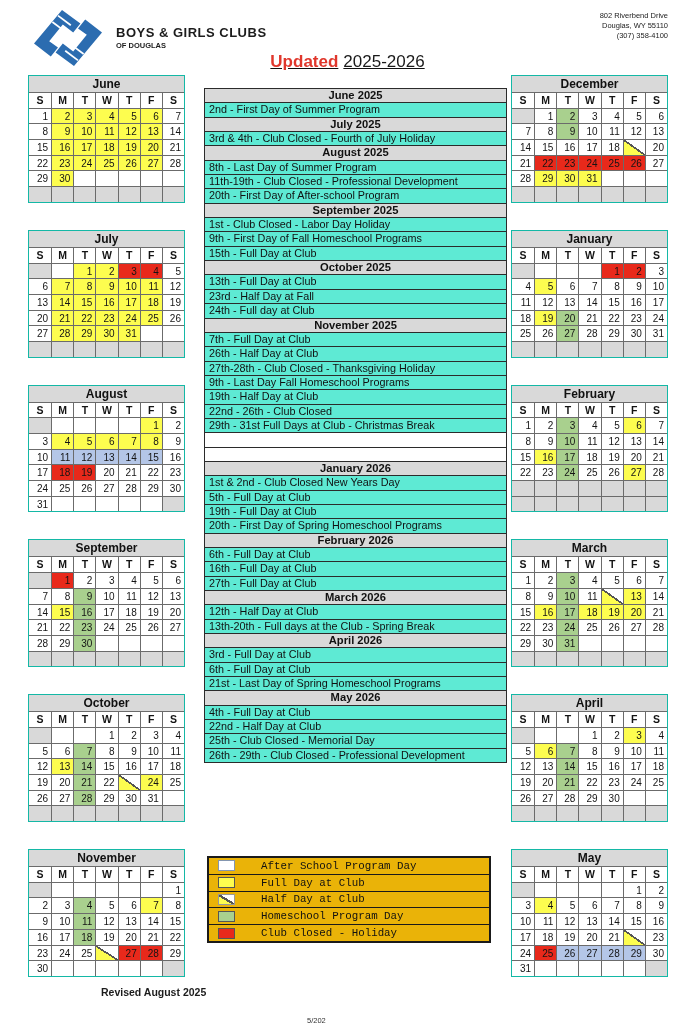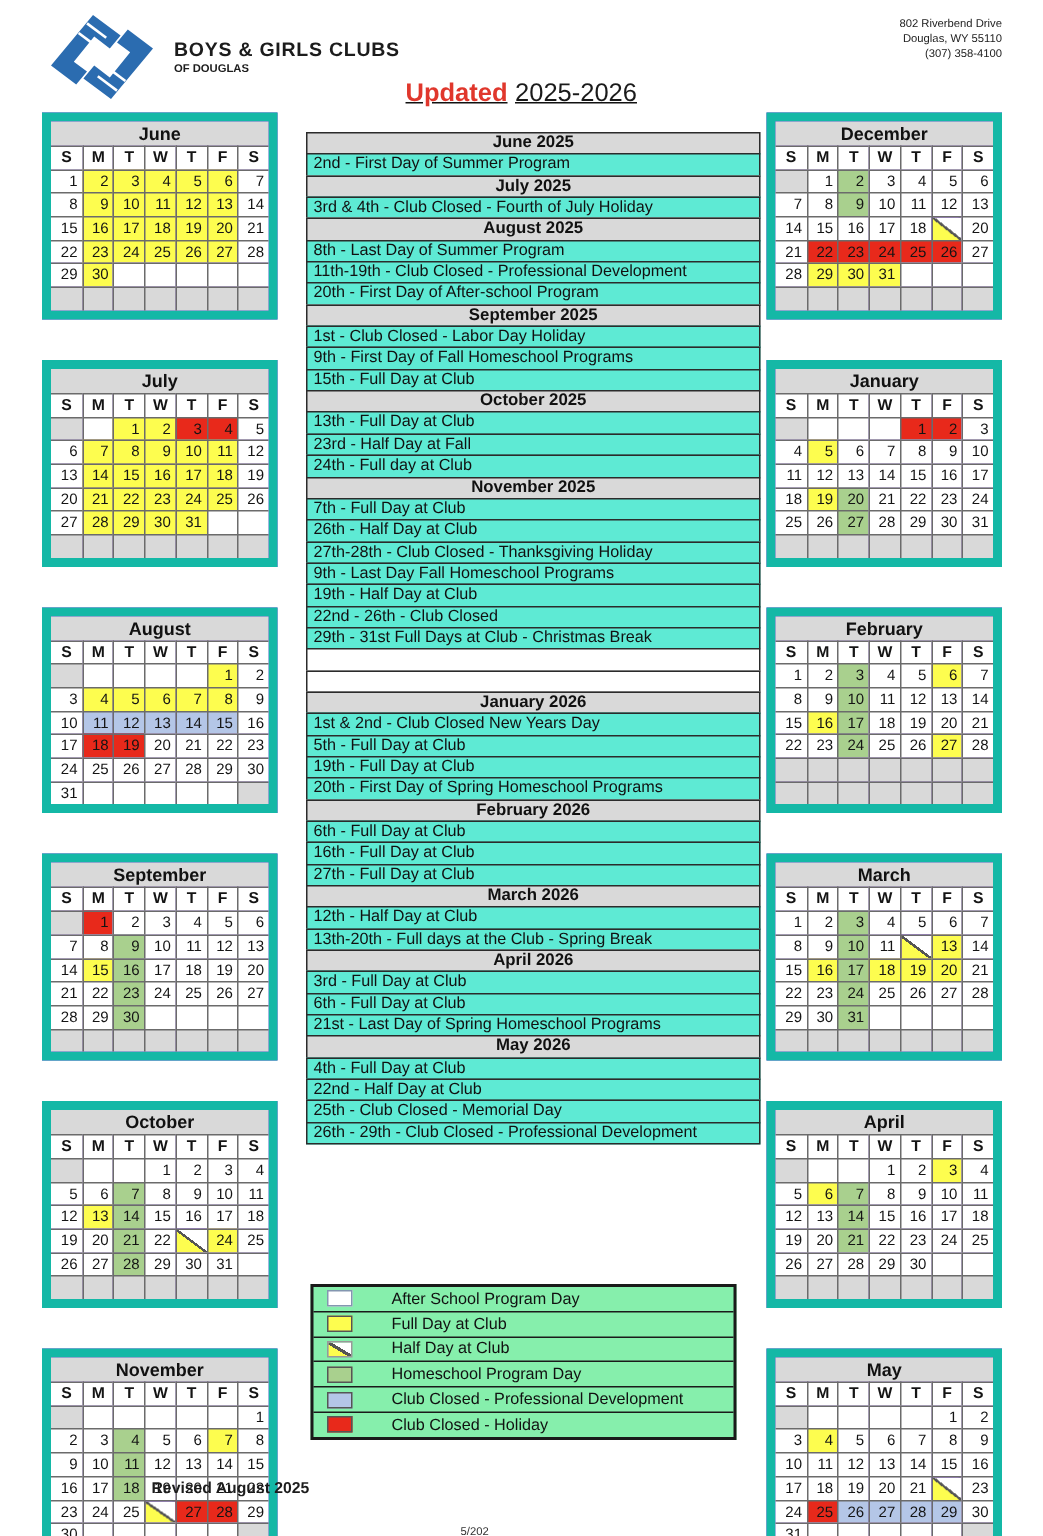--- a/index.html
+++ b/index.html
@@ -17,21 +17,21 @@
   .org2{font-size:7.5px;font-weight:bold;color:#1c1c1c;margin-top:1px;}
   .addr{position:absolute;right:27px;top:11px;text-align:right;font-size:7.5px;
         line-height:10px;color:#222;}
   .title{position:absolute;left:0;right:0;top:52px;text-align:center;font-size:17px;text-decoration:underline;}
   .t-red{color:var(--title-red);font-weight:bold;}
   .t-years{color:#1a1a1a;margin-left:5px;}
 
   
   .cal-col{position:absolute;top:75px;width:157px;}
   #left-cals{left:28px;} #right-cals{left:511px;}
-  .cal{border:6px solid #14b8a6;margin-bottom:27px;background:#6d28d9;box-sizing:border-box;}
+  .cal{border:1px solid #14b8a6;margin-bottom:27px;background:#404040;box-sizing:border-box;}
   .cal-title{background:var(--gray);text-align:center;font-weight:bold;font-size:12px;
              height:16px;line-height:16px;}
   .cal-grid{display:grid;grid-template-columns:repeat(7,1fr);}
   .cal-cell{height:15.7px;line-height:15.4px;box-sizing:border-box;font-size:10px;
             text-align:right;padding-right:3px;border-left:1px solid #6b6b6b;
             border-top:1px solid #6b6b6b;background:#fff;color:#141414;}
   .cal-grid .cal-cell:nth-child(7n+1){border-left:none;}
   .dow{font-weight:bold;text-align:center;padding-right:0;font-size:10.5px;}
   .c-full{background:var(--full);} .c-hs{background:var(--hs);}
   .c-pd{background:var(--pd);}    .c-hol{background:var(--hol);}
@@ -43,21 +43,21 @@
   
   #events{position:absolute;left:204px;top:89px;width:303px;}
   .ev-head,.ev-item,.ev-blank{box-sizing:border-box;border:1px solid #2b2b2b;
       margin-top:-1px;height:15.35px;line-height:13.8px;overflow:hidden;white-space:nowrap;}
   .ev-head{background:var(--gray);font-weight:bold;font-size:11.2px;text-align:center;}
   .ev-item{background:#5eead4;font-size:10.8px;padding-left:4px;}
   .ev-blank{background:#fff;}
 
   
   #legend{position:absolute;left:207px;top:856px;width:284px;border:2px solid #1a1a1a;
-          background:#86efac;box-sizing:border-box;}
+          background:#eab308;box-sizing:border-box;font-family:Liberation Mono, monospace;}
   .lg-row{display:flex;align-items:center;height:15.8px;border-top:1.5px solid #1a1a1a;}
   .lg-row:first-child{border-top:none;}
   .sw{width:17px;height:11px;border:1px solid #555;margin-left:9px;box-sizing:border-box;flex:none;}
   .sw-afterschool{background:#fff;border-color:#8496b0;}
   .sw-full{background:var(--full);}
   .sw-half{border-color:#999;background:
       linear-gradient(to top right, rgba(0,0,0,0) 42%, #555 42%, #555 56%, rgba(0,0,0,0) 56%),
       linear-gradient(to top right, var(--full) 49%, #fff 49%);}
   .sw-hs{background:var(--hs);} .sw-pd{background:var(--pd);} .sw-hol{background:var(--hol);}
   .lg-label{margin-left:26px;font-size:10.8px;}
@@ -813,24 +813,20 @@
       </div>
       <div class="lg-row">
         <div class="sw sw-half"></div>
         <div class="lg-label">Half Day at Club</div>
       </div>
       <div class="lg-row">
         <div class="sw sw-hs"></div>
         <div class="lg-label">Homeschool Program Day</div>
       </div>
       <div class="lg-row">
-        <div class="sw sw-pd"></div>
-        <div class="lg-label">Club Closed - Professional Development</div>
-      </div>
-      <div class="lg-row">
         <div class="sw sw-hol"></div>
         <div class="lg-label">Club Closed - Holiday</div>
       </div>
     </div>
 
   <div class="page-note">5/202</div>
   <div class="revised">Revised August 2025</div>
 </div>
 
 </body></html>

